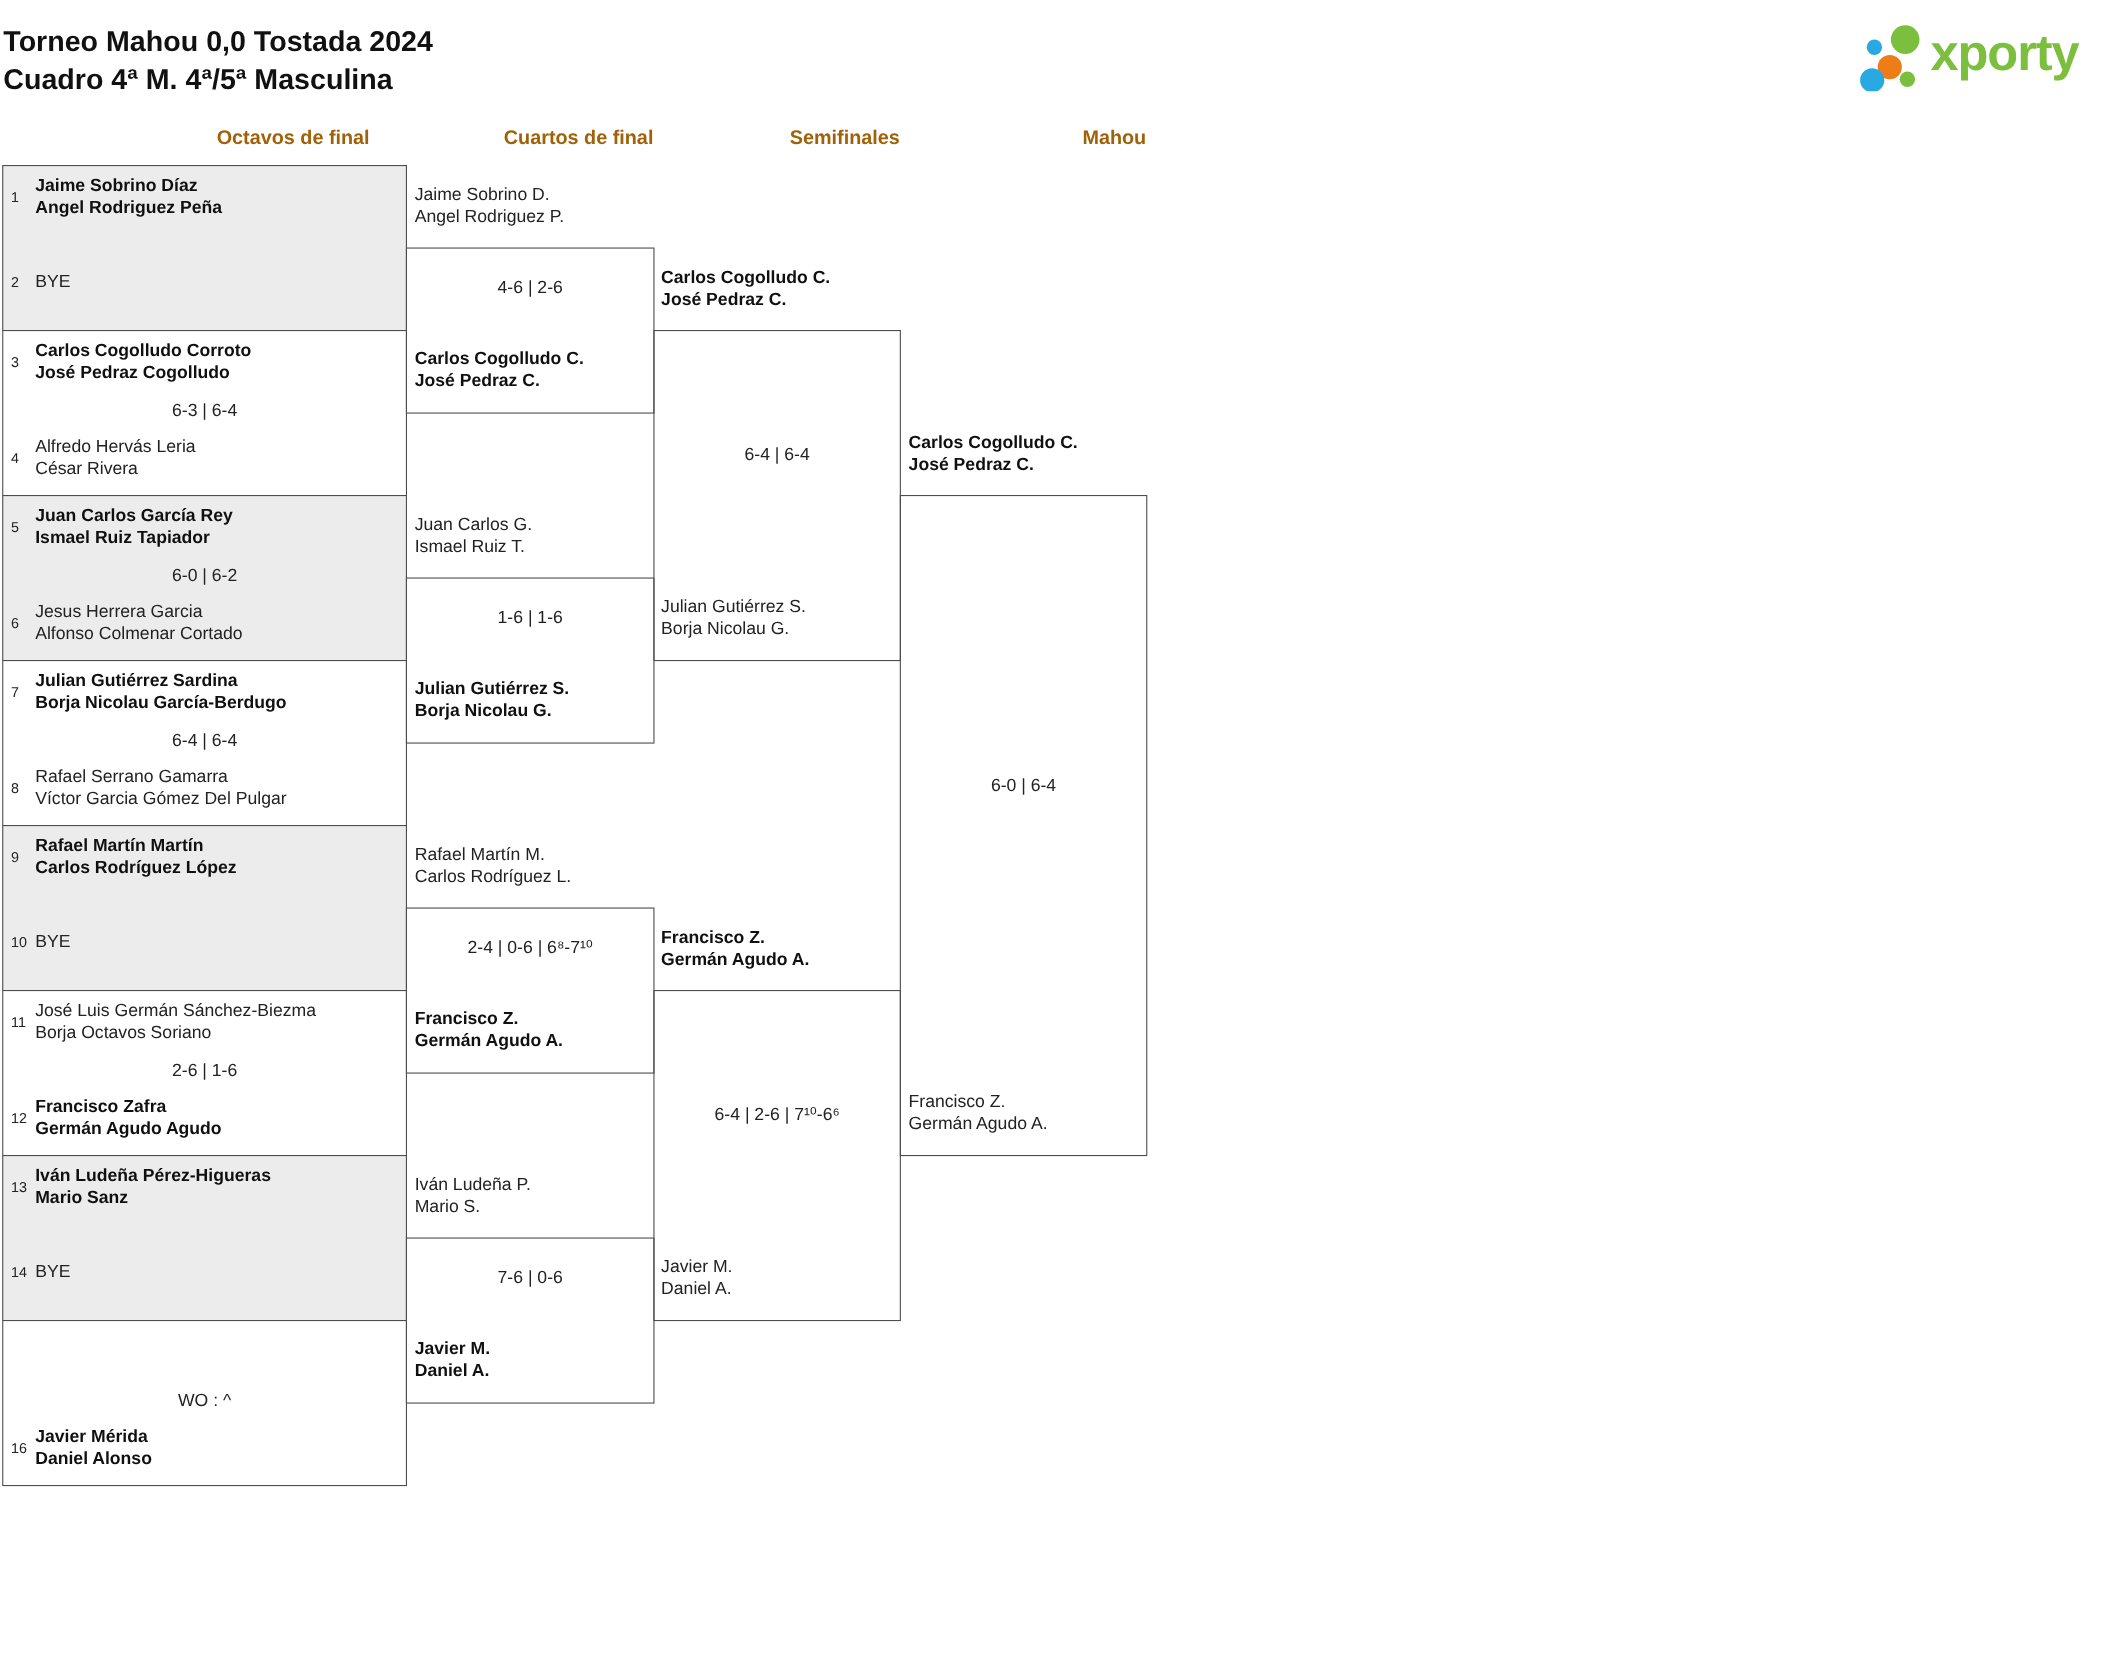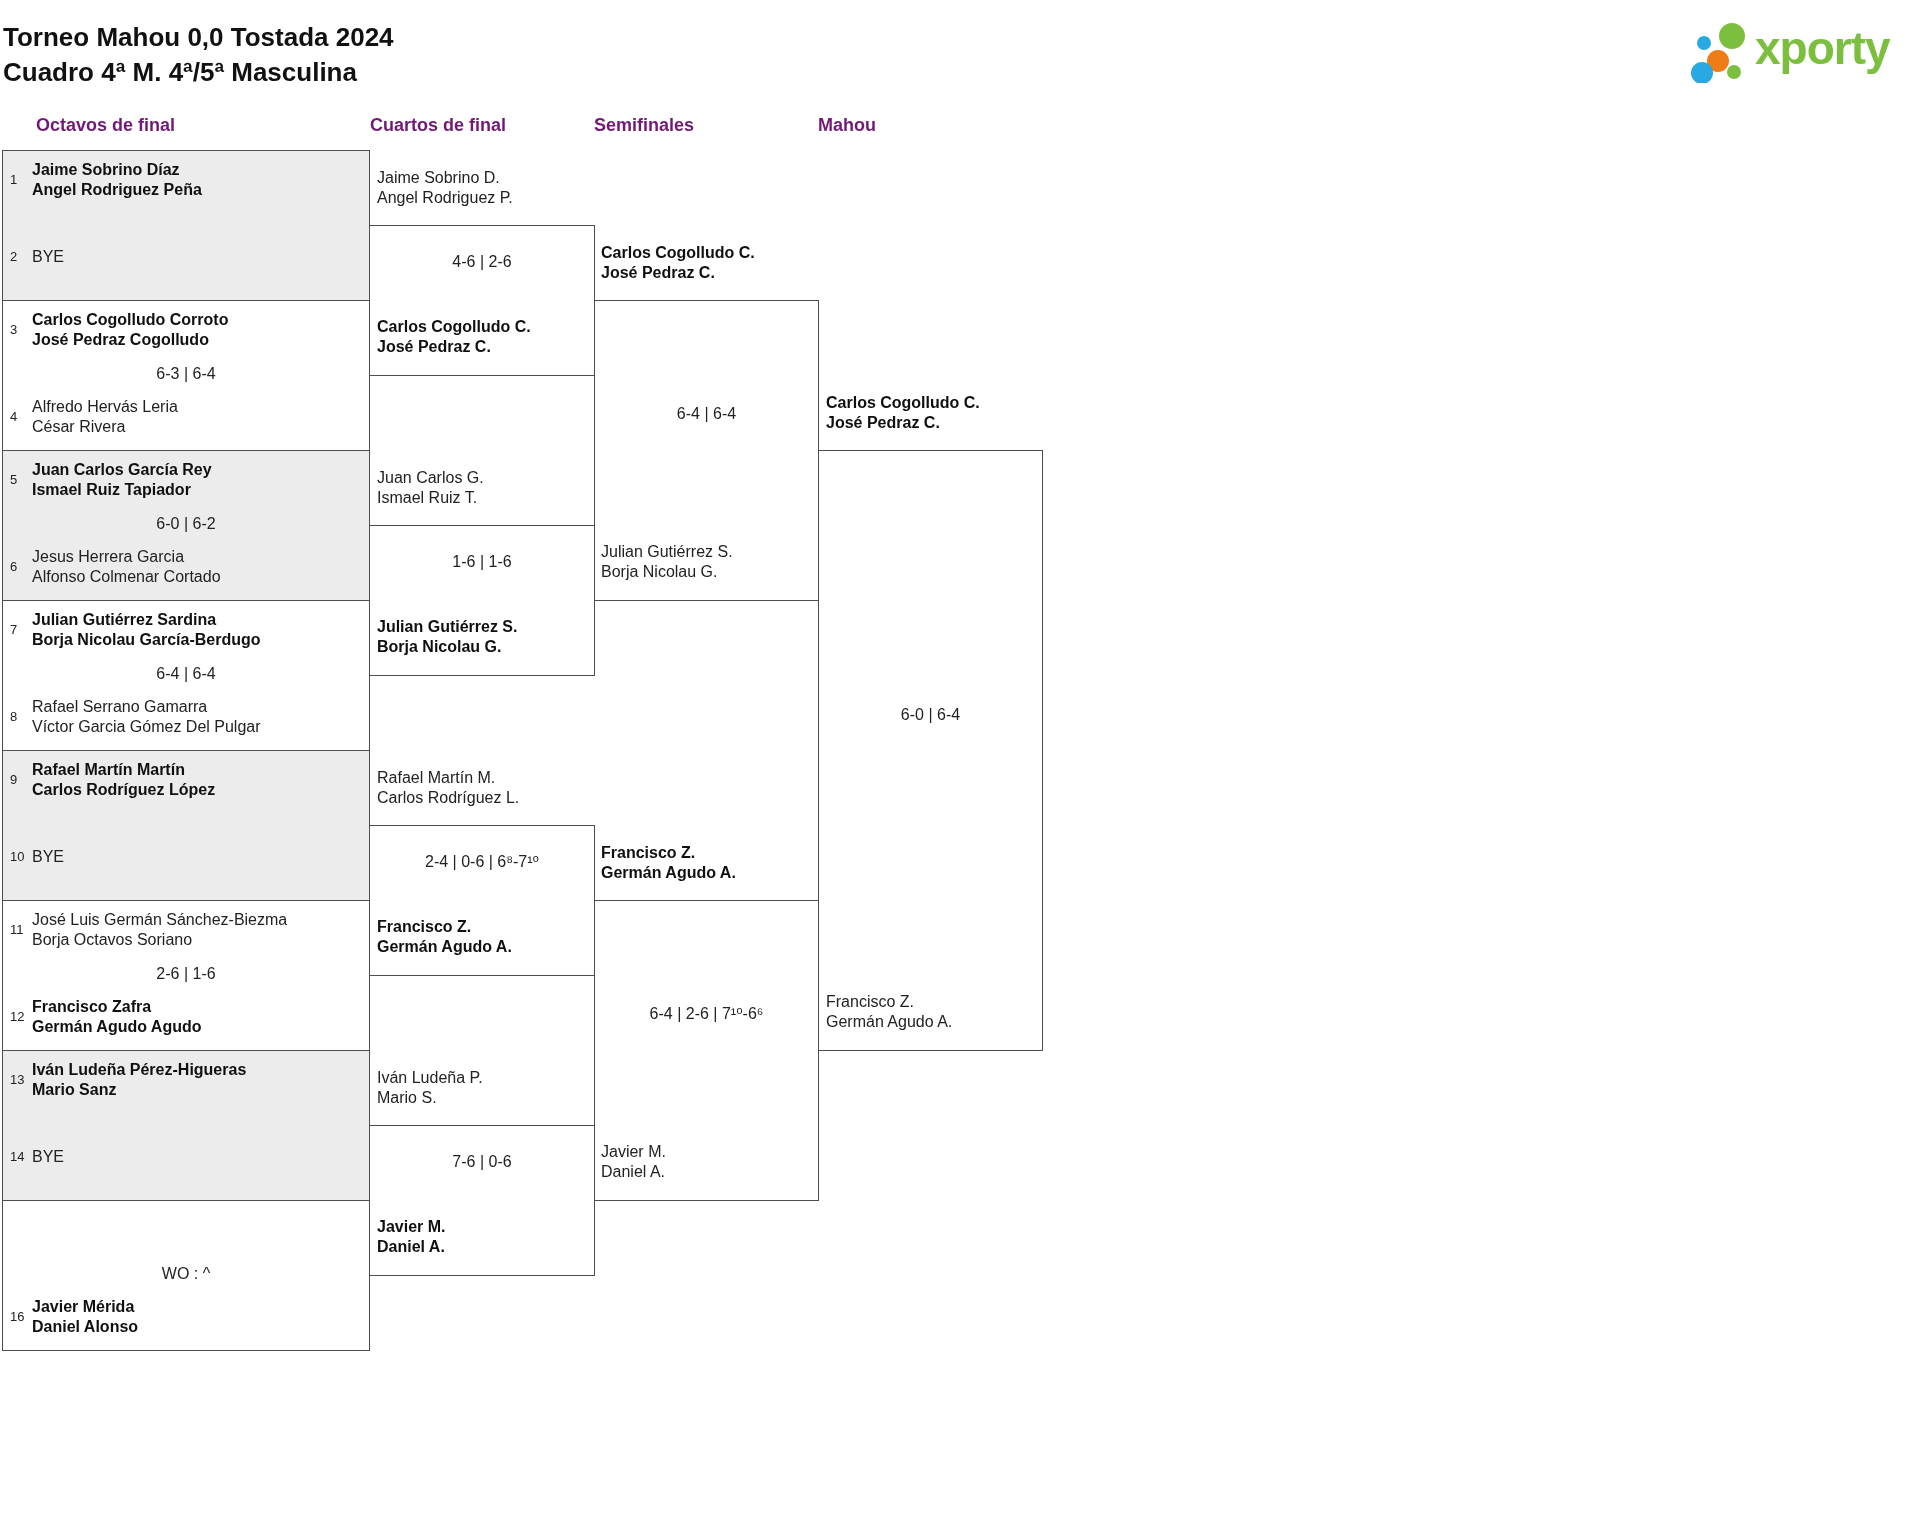--- a/index.html
+++ b/index.html
@@ -1,21 +1,21 @@
 <!DOCTYPE html>
 <html><head>
 <meta charset="utf-8">
 <style>
   html,body { margin:0; padding:0; background:#ffffff; }
   .page {
     position:relative; width:1920px; height:1525px; background:#ffffff;
     font-family:"Liberation Sans","DejaVu Sans",sans-serif; color:#222222; overflow:hidden;margin-top:15px;
   }
   .title-line { position:absolute; left:3px; font-size:26px; line-height:35px; font-weight:700; color:#111111; white-space:nowrap; }
-  .colhead { position:absolute; top:100px; font-size:18px; font-weight:600; color:#701a75; text-align:left; }
+  .colhead { position:absolute; top:100px; font-size:18px; font-weight:600; color:#a16207; text-align:right; }
 
   .mbox { position:absolute; left:2px; width:368px; height:151px; border:1px solid #4d4d4d; background:#ffffff; box-sizing:border-box; }
   .mbox.alt { background:#ececec; }
   .cbox { position:absolute; border:1px solid #4d4d4d; box-sizing:border-box; background:transparent; }
 
   .team { position:absolute; font-size:16px; line-height:20px; font-weight:400; color:#222222; }
   .team.w { font-weight:700; color:#101010; }
   .team .nm div { white-space:nowrap; }
   .seeded { display:flex; align-items:center; }
   .seed { flex:0 0 22px; width:22px; font-size:13px; font-weight:400; color:#222222; }

